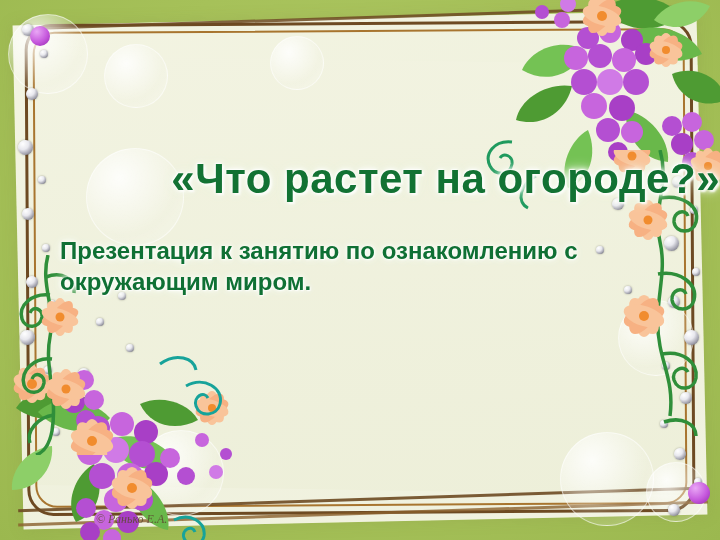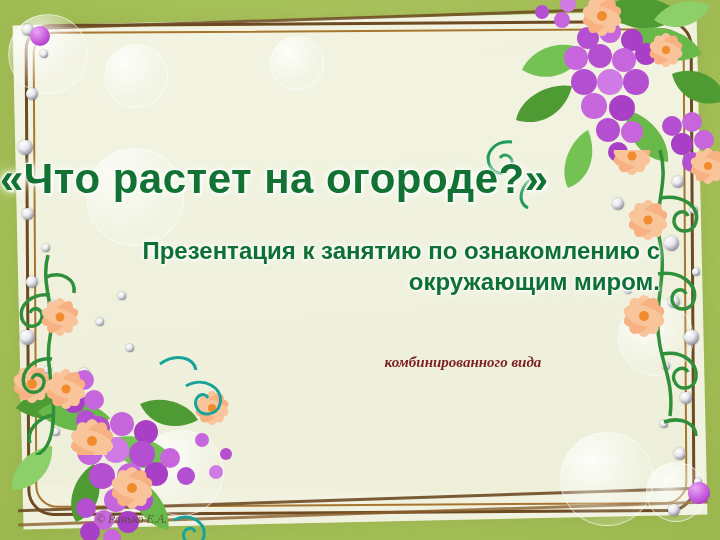--- a/index.html
+++ b/index.html
@@ -81,31 +81,31 @@
   
   .deco{position:absolute;pointer-events:none;}
   #deco-tr{right:-6px;top:-10px;}
   #deco-bl{left:-10px;bottom:-12px;}
   #deco-left{left:-4px;top:255px;}
   #deco-right{right:-2px;top:150px;}
 
   
   .textwrap{position:absolute;left:0;top:0;width:720px;height:540px;}
   .title{
-    position:absolute;left:0;top:155px;width:720px;text-align:left;
+    position:absolute;left:0;top:155px;width:720px;text-align:right;
     font-size:42px;font-weight:700;letter-spacing:.5px;
     color:#127233;
     font-family:"Liberation Sans",sans-serif;
     text-shadow:
       0 0 5px #ffffff, 0 0 9px #ffffff, 0 0 14px #e8f5d8,
       2px 2px 2px rgba(255,255,255,.9),
       -1px -1px 1px rgba(255,255,255,.9);
   }
   .subtitle{
-    position:absolute;left:60px;top:236px;width:600px;text-align:right;
+    position:absolute;left:60px;top:236px;width:600px;text-align:left;
     font-size:24px;font-weight:700;line-height:1.28;
     color:#0f7034;
     text-shadow:
       0 0 4px #ffffff, 0 0 8px #ffffff, 0 0 12px #eaf6dc,
       1px 1px 1px rgba(255,255,255,.95);
   }
   .credits{
     position:absolute;left:258px;top:352px;width:410px;text-align:center;
     font-family:"Liberation Serif",serif;
     font-size:15px;font-weight:700;font-style:italic;line-height:1.42;
@@ -409,19 +409,18 @@
   <div class="textwrap">
 
     <div class="title">«Что растет на огороде?»</div>
 
     <div class="subtitle">
       <span>Презентация к занятию по ознакомлению с</span>
       <span>окружающим миром.</span>
     </div>
 
     <div class="credits">
-      <span class="ln">комбинированного вида</span>
     </div>
 
     <div class="copyright">© Ранько Е.А.</div>
   </div>
 
 </div>
 
 </body></html>

